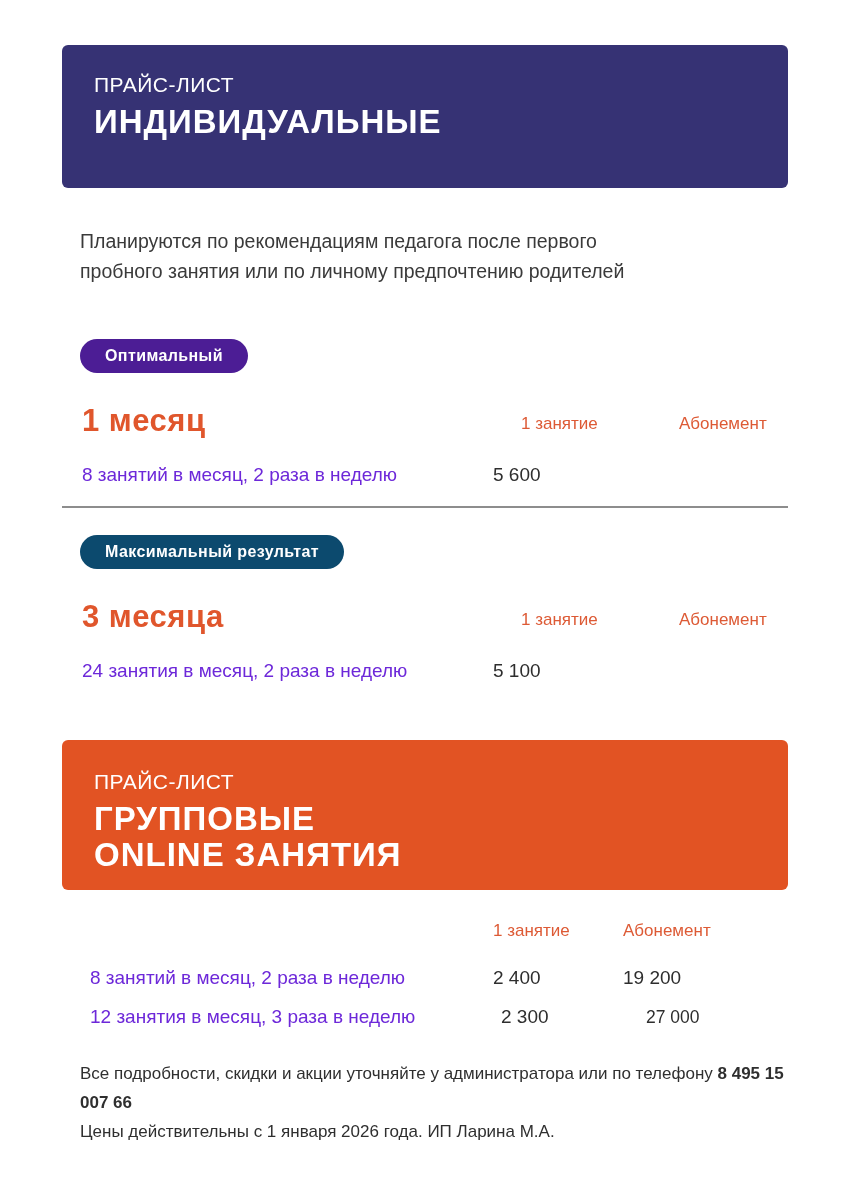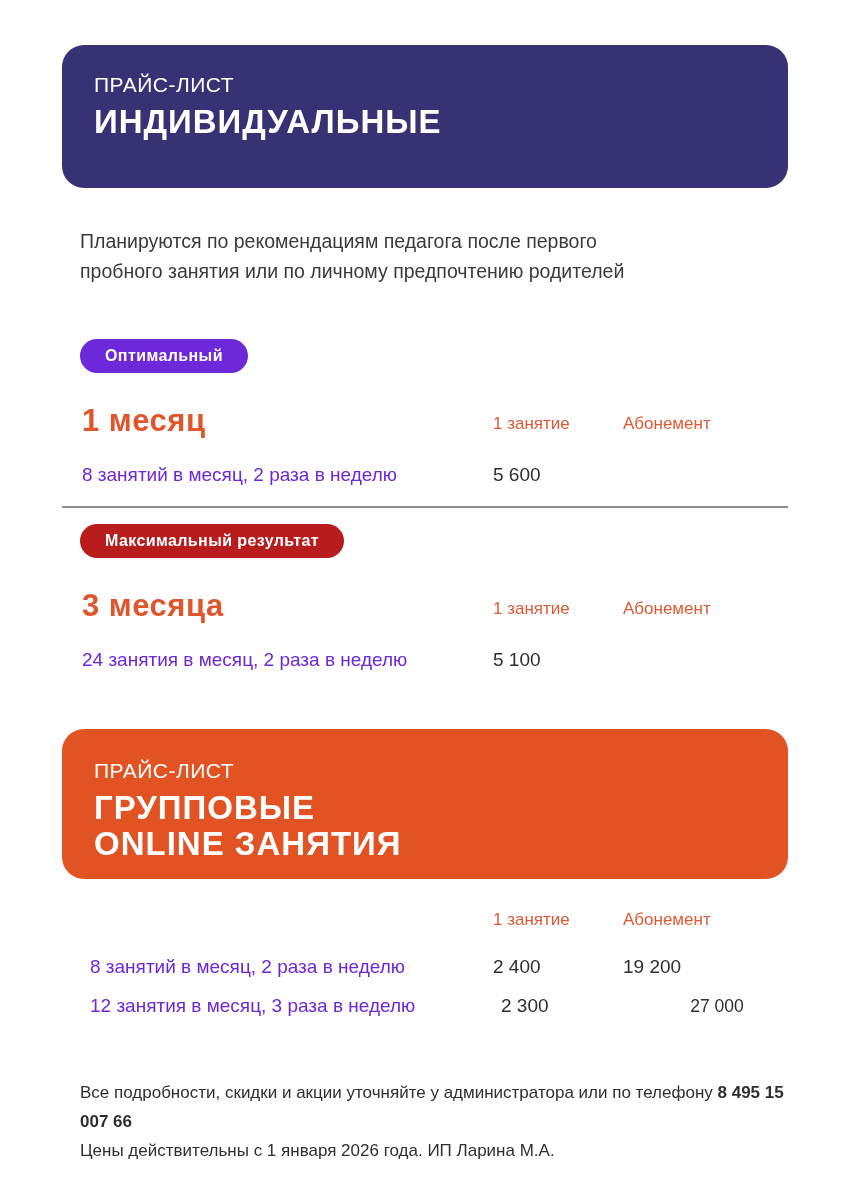--- a/index.html
+++ b/index.html
@@ -5,21 +5,21 @@
   html,body{margin:0;padding:0;background:#ffffff;}
   body{
     width:849px;height:1200px;overflow:hidden;position:relative;
     font-family:"Liberation Sans","DejaVu Sans",sans-serif;
     -webkit-font-smoothing:antialiased;
   }
   .content{width:726px;margin:0 auto 0 62px;}
 
   
   .banner{
-    width:726px;border-radius:22px;box-sizing:border-box;
+    width:726px;border-radius:6px;box-sizing:border-box;
     padding:28px 30px 0 32px;color:#ffffff;
   }
   .banner.purple{margin-top:45px;height:143px;background:#363274;}
   .banner.orange{margin-top:56px;height:150px;background:#e25323;padding-top:30px;}
   .banner .eyebrow{
     font-size:21px;font-weight:500;letter-spacing:0.5px;line-height:24px;
   }
   .banner .title{
     margin-top:7px;font-size:33px;font-weight:800;letter-spacing:1px;
     line-height:36px;text-transform:uppercase;
@@ -30,50 +30,50 @@
     margin:38px 0 16px 18px;width:590px;
     font-size:19.5px;line-height:30px;color:#3a3a3a;
   }
 
   
   .badge{
     display:inline-block;margin:37px 0 0 18px;height:34px;line-height:34px;
     padding:0 25px;border-radius:17px;color:#ffffff;
     font-size:16px;font-weight:700;letter-spacing:0.4px;
   }
-  .badge-green{background:#6d28d9;}
-  .badge-yellow{background:#b91c1c;margin-top:16px;}
+  .badge-green{background:#4c1d95;}
+  .badge-yellow{background:#0c4a6e;margin-top:27px;}
 
   
   .grid{display:grid;grid-template-columns:411px 130px auto;margin-left:20px;}
-  .plan-head{margin-top:31px;align-items:flex-end;}
+  .plan-head{margin-top:31px;align-items:flex-end;gap:28px;}
   .plan-title{
     font-size:31px;font-weight:800;color:#e0562c;line-height:34px;letter-spacing:0.5px;
   }
   .col-head{
     font-size:17px;color:#dd5a35;line-height:22px;padding-bottom:3px;
   }
   .data-row{margin-top:24px;}
   .row-label{font-size:19px;color:#6d28d9;line-height:26px;}
   .row-value{font-size:19px;color:#2e2e2e;line-height:26px;}
 
   .divider{
     margin-top:18px;margin-left:0;width:726px;height:0;
     border-top:2px solid #8d8d8d;
   }
 
   
   .group-head{margin-top:30px;}
   .group-row{margin-top:20px;}
   .group-row + .group-row{margin-top:13px;gap:8px;}
   .group-row .row-label{padding-left:8px;}
-  .val-small{font-size:17.5px;padding-left:7px;text-align:center;}
+  .val-small{font-size:17.5px;padding-left:7px;}
 
   
-  .footer{margin:59px 0 0 18px;font-size:17px;line-height:29px;color:#2f2f2f;}
+  .footer{margin:29px 0 0 18px;font-size:17px;line-height:29px;color:#2f2f2f;}
   .footer .phone{font-weight:700;}
 </style>
 </head>
 <body>
 
 <div class="content">
 
   <div class="banner purple">
     <div class="eyebrow">ПРАЙС-ЛИСТ</div>
     <div class="title">

